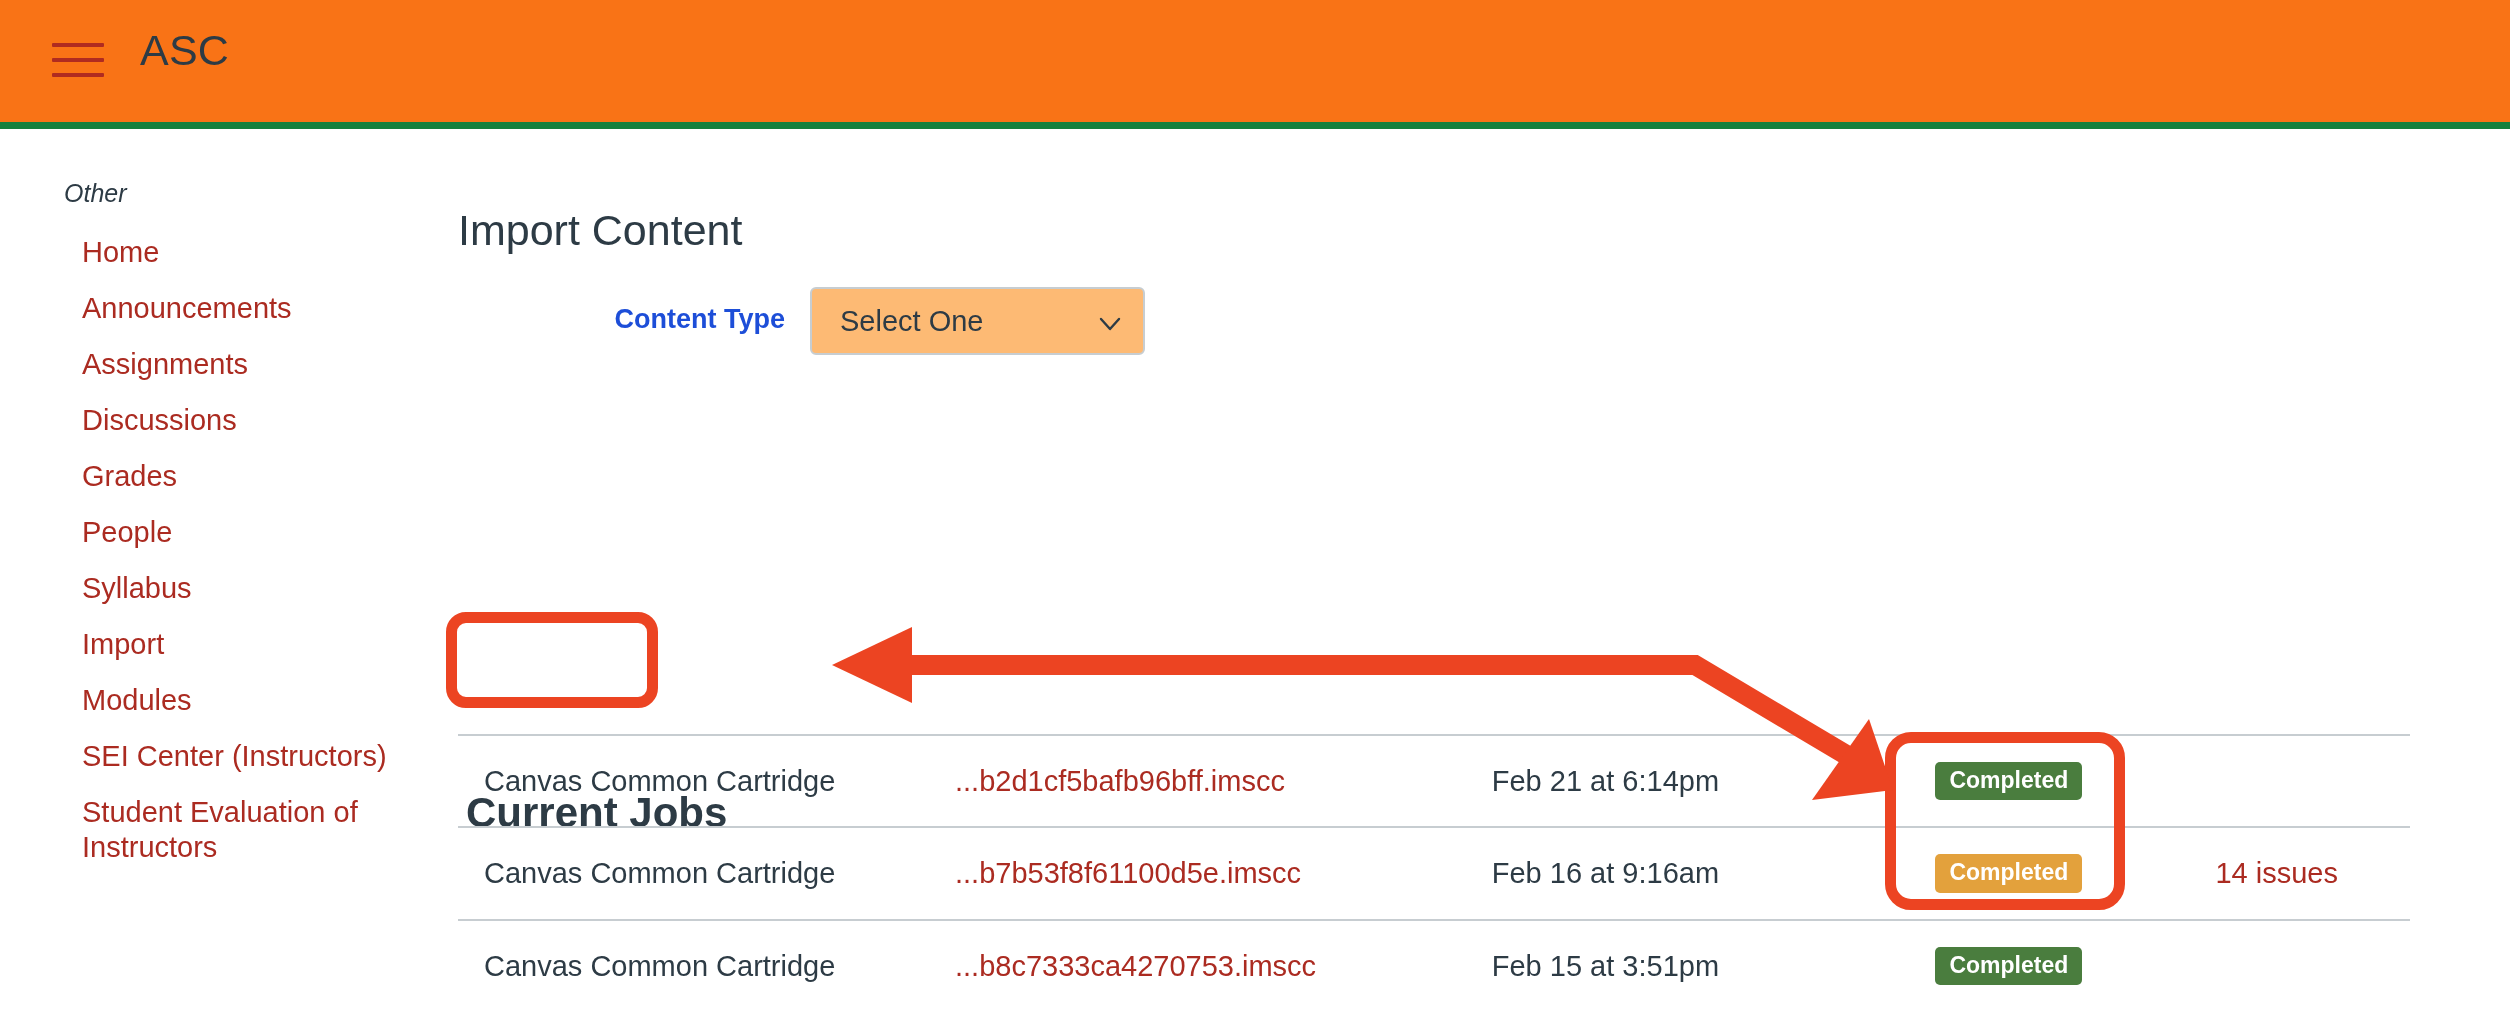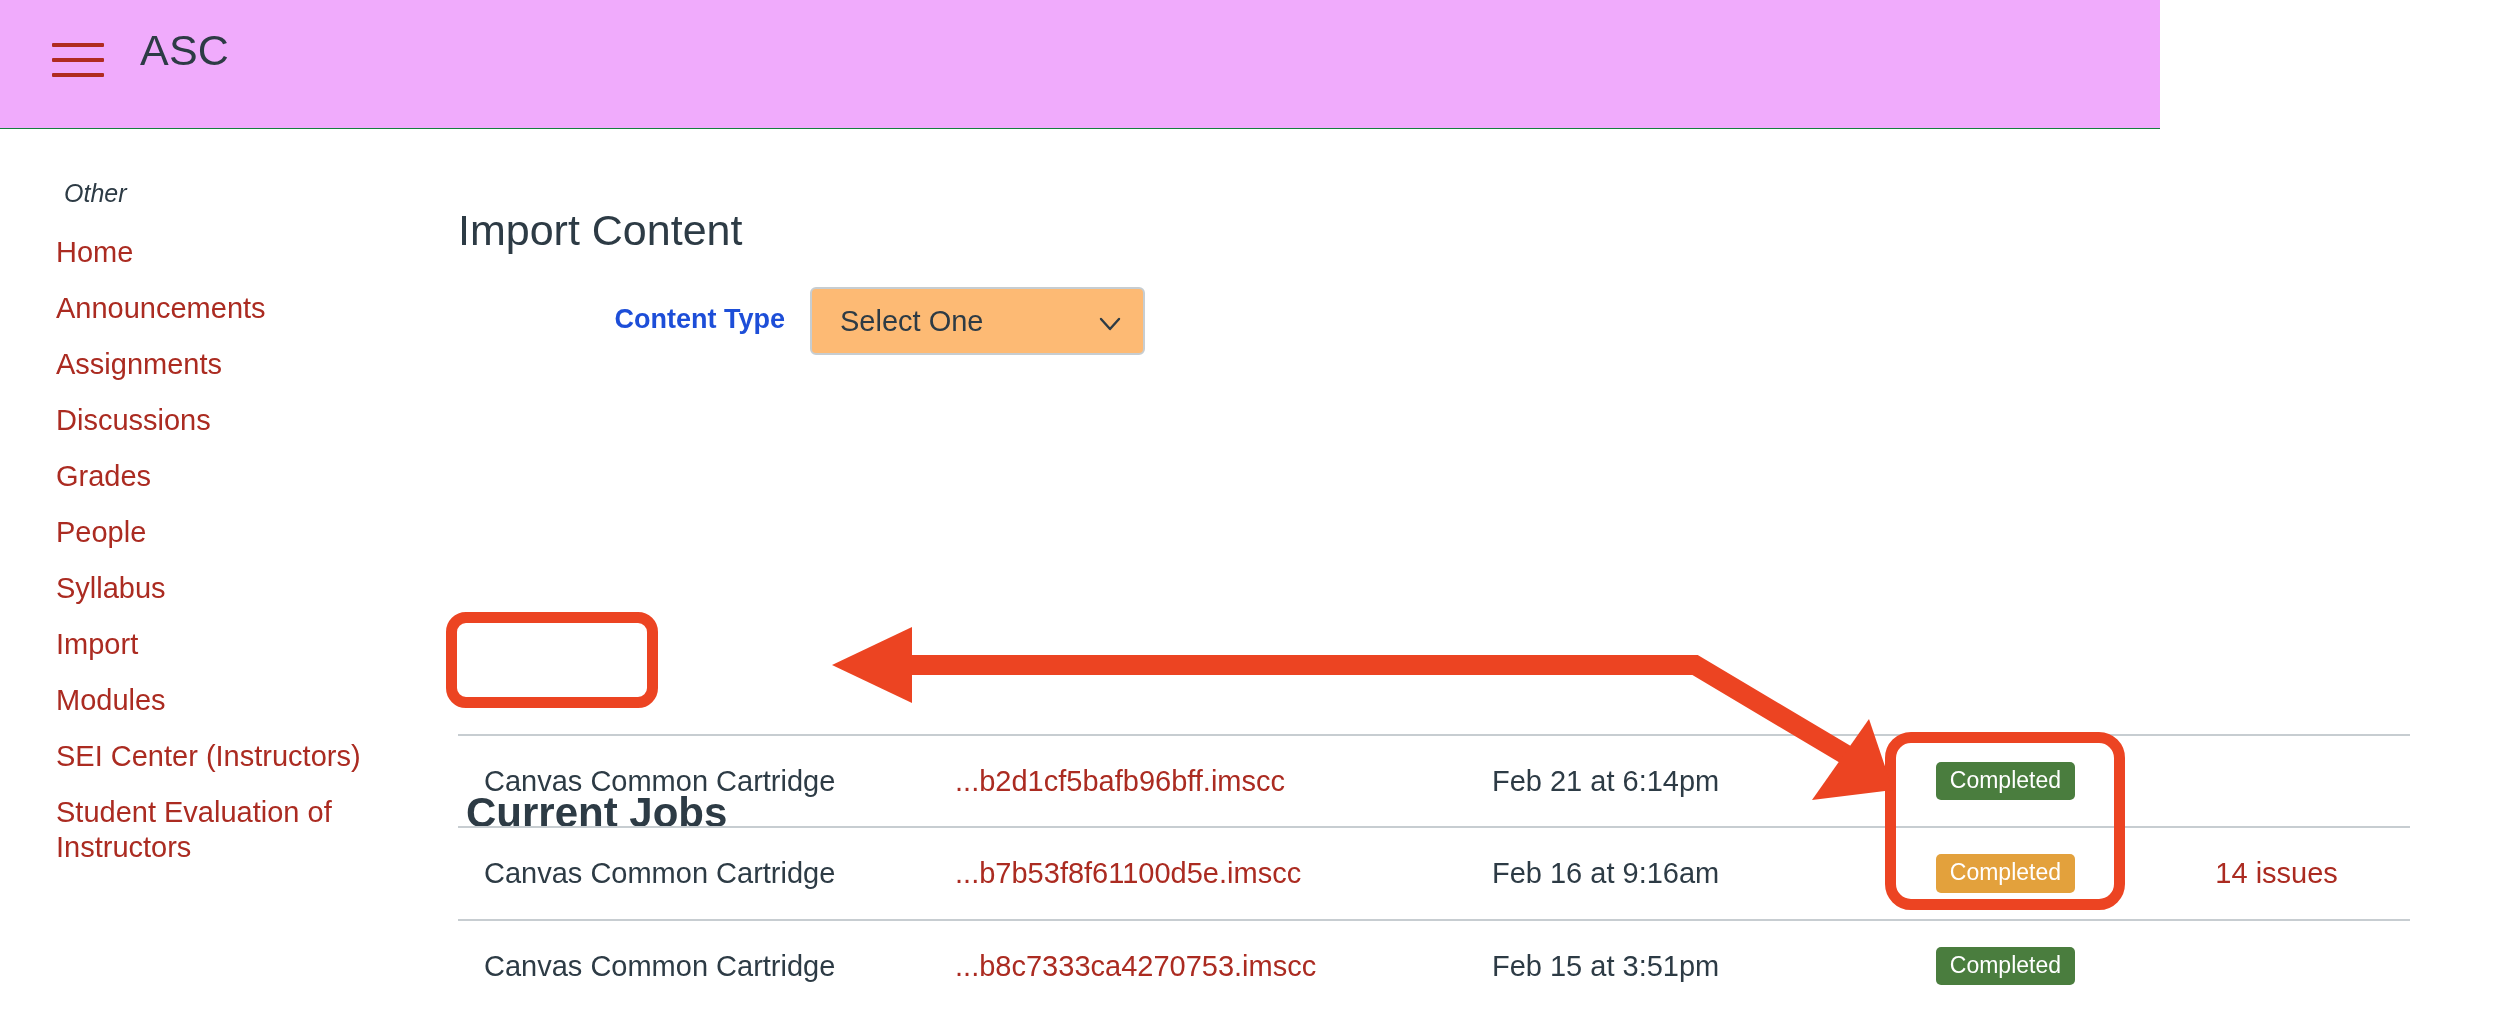--- a/index.html
+++ b/index.html
@@ -13,24 +13,24 @@
     overflow: hidden;
     font-family: "Liberation Sans", sans-serif;
     color: #2d3b45;
     position: relative;
   }
 
   
   #app-header {
     position: absolute;
     left: 0; top: 0;
-    width: 2160px;
+    width: 2510px;
     height: 129px;
-    background: #f0abfc;
-    border-bottom: 1px solid #15803d;
+    background: #f97316;
+    border-bottom: 7px solid #15803d;
     box-sizing: border-box;
   }
   #hamburger-button {
     position: absolute;
     left: 52px;
     top: 40px;
     width: 52px;
     height: 40px;
     cursor: pointer;
     background: none;
@@ -93,20 +93,21 @@
   }
   .nav-link {
     display: block;
     padding: 10px 0 10px 56px;
     font-size: 29px;
     line-height: 1.24;
     color: #ab2b21;
     text-decoration: none;
     cursor: pointer;
     white-space: nowrap;
+    margin-left: 26px;
   }
   .nav-link.wrap {
     white-space: normal;
     padding-right: 14px;
   }
 
   
   #main-content {
     position: absolute;
     left: 420px;
@@ -210,21 +211,21 @@
     color: #ab2b21;
     text-decoration: none;
     cursor: pointer;
   }
   .status-badge {
     display: inline-block;
     padding: 5px 14px 7px 14px;
     border-radius: 5px;
     color: #ffffff;
     font-size: 23px;
-    font-weight: normal;
+    font-weight: bold;
     line-height: 1.15;
   }
   .status-badge.completed { background: #4a7d3e; }
   .status-badge.warning   { background: #e3a13c; }
 
   
   #annotation-layer {
     position: absolute;
     left: 0; top: 0;
     width: 2510px;

